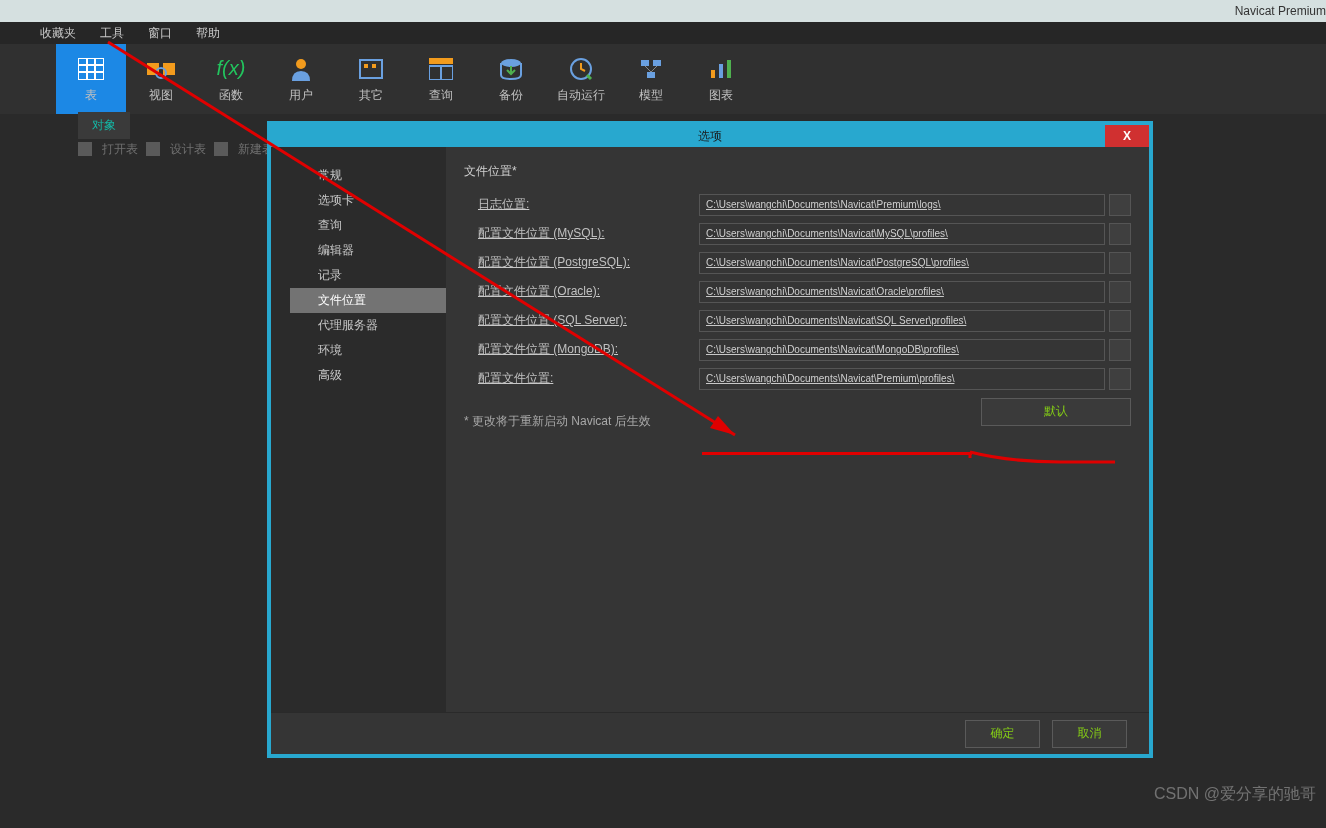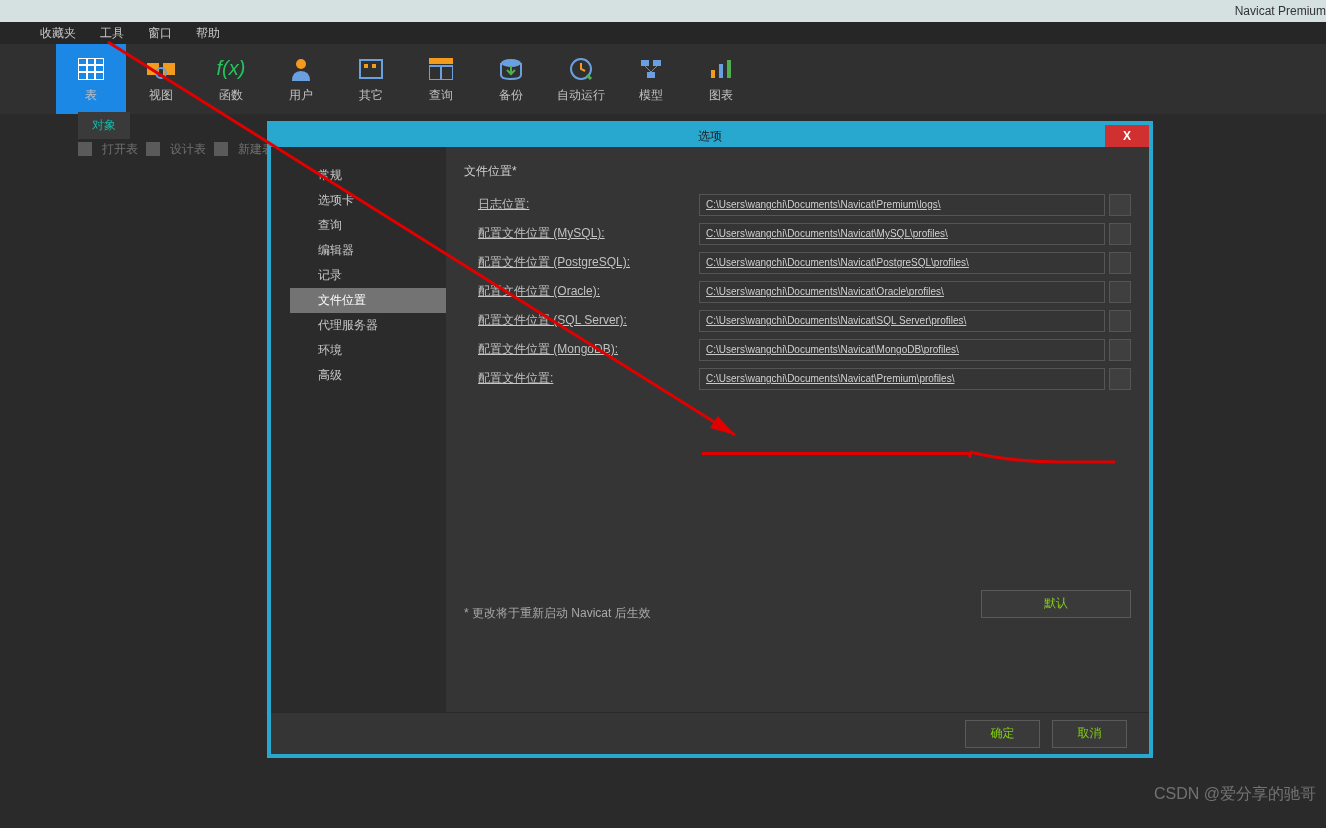--- a/index.html
+++ b/index.html
@@ -32,21 +32,21 @@
   .row .lbl{width:235px;padding-left:14px;color:#c0c0c0;}
   .row input{flex:1;min-width:0;height:22px;background:#353535;border:1px solid #555;color:#d0d0d0;padding:0 6px;font-size:10px;}
   .row .br{width:22px;height:22px;background:#3f3f3f;border:1px solid #555;margin-left:4px;}
   .note{color:#a8a8a8;margin-top:auto;padding-top:20px;}
   .btn{width:75px;height:28px;background:#3a3a3a;border:1px solid #5a5a5a;color:#84cc16;display:flex;align-items:center;justify-content:center;cursor:default;}
   .footer{height:42px;background:#353535;border-top:1px solid #2a2a2a;display:flex;align-items:center;justify-content:flex-end;gap:12px;padding-right:22px;}
   
   .arrow-svg{position:absolute;left:0;top:0;pointer-events:none;}
   .underline{position:absolute;height:3px;background:#e00000;}
   .watermark{position:absolute;right:10px;bottom:23px;color:rgba(200,200,200,0.45);font-size:16px;}
-  .note-area{display:flex;flex-direction:column;height:calc(100% - 310px);justify-content:flex-end;}
+  .note-area{display:flex;flex-direction:column;height:calc(100% - 310px);justify-content:flex-start;}
   .default-row{display:flex;justify-content:space-between;align-items:center;}
 </style>
 </head>
 <body>
 
 <div class="title-bar">Navicat Premium</div>
 
 <div class="menu-bar">
   <span></span>
   <span>收藏夹</span>

